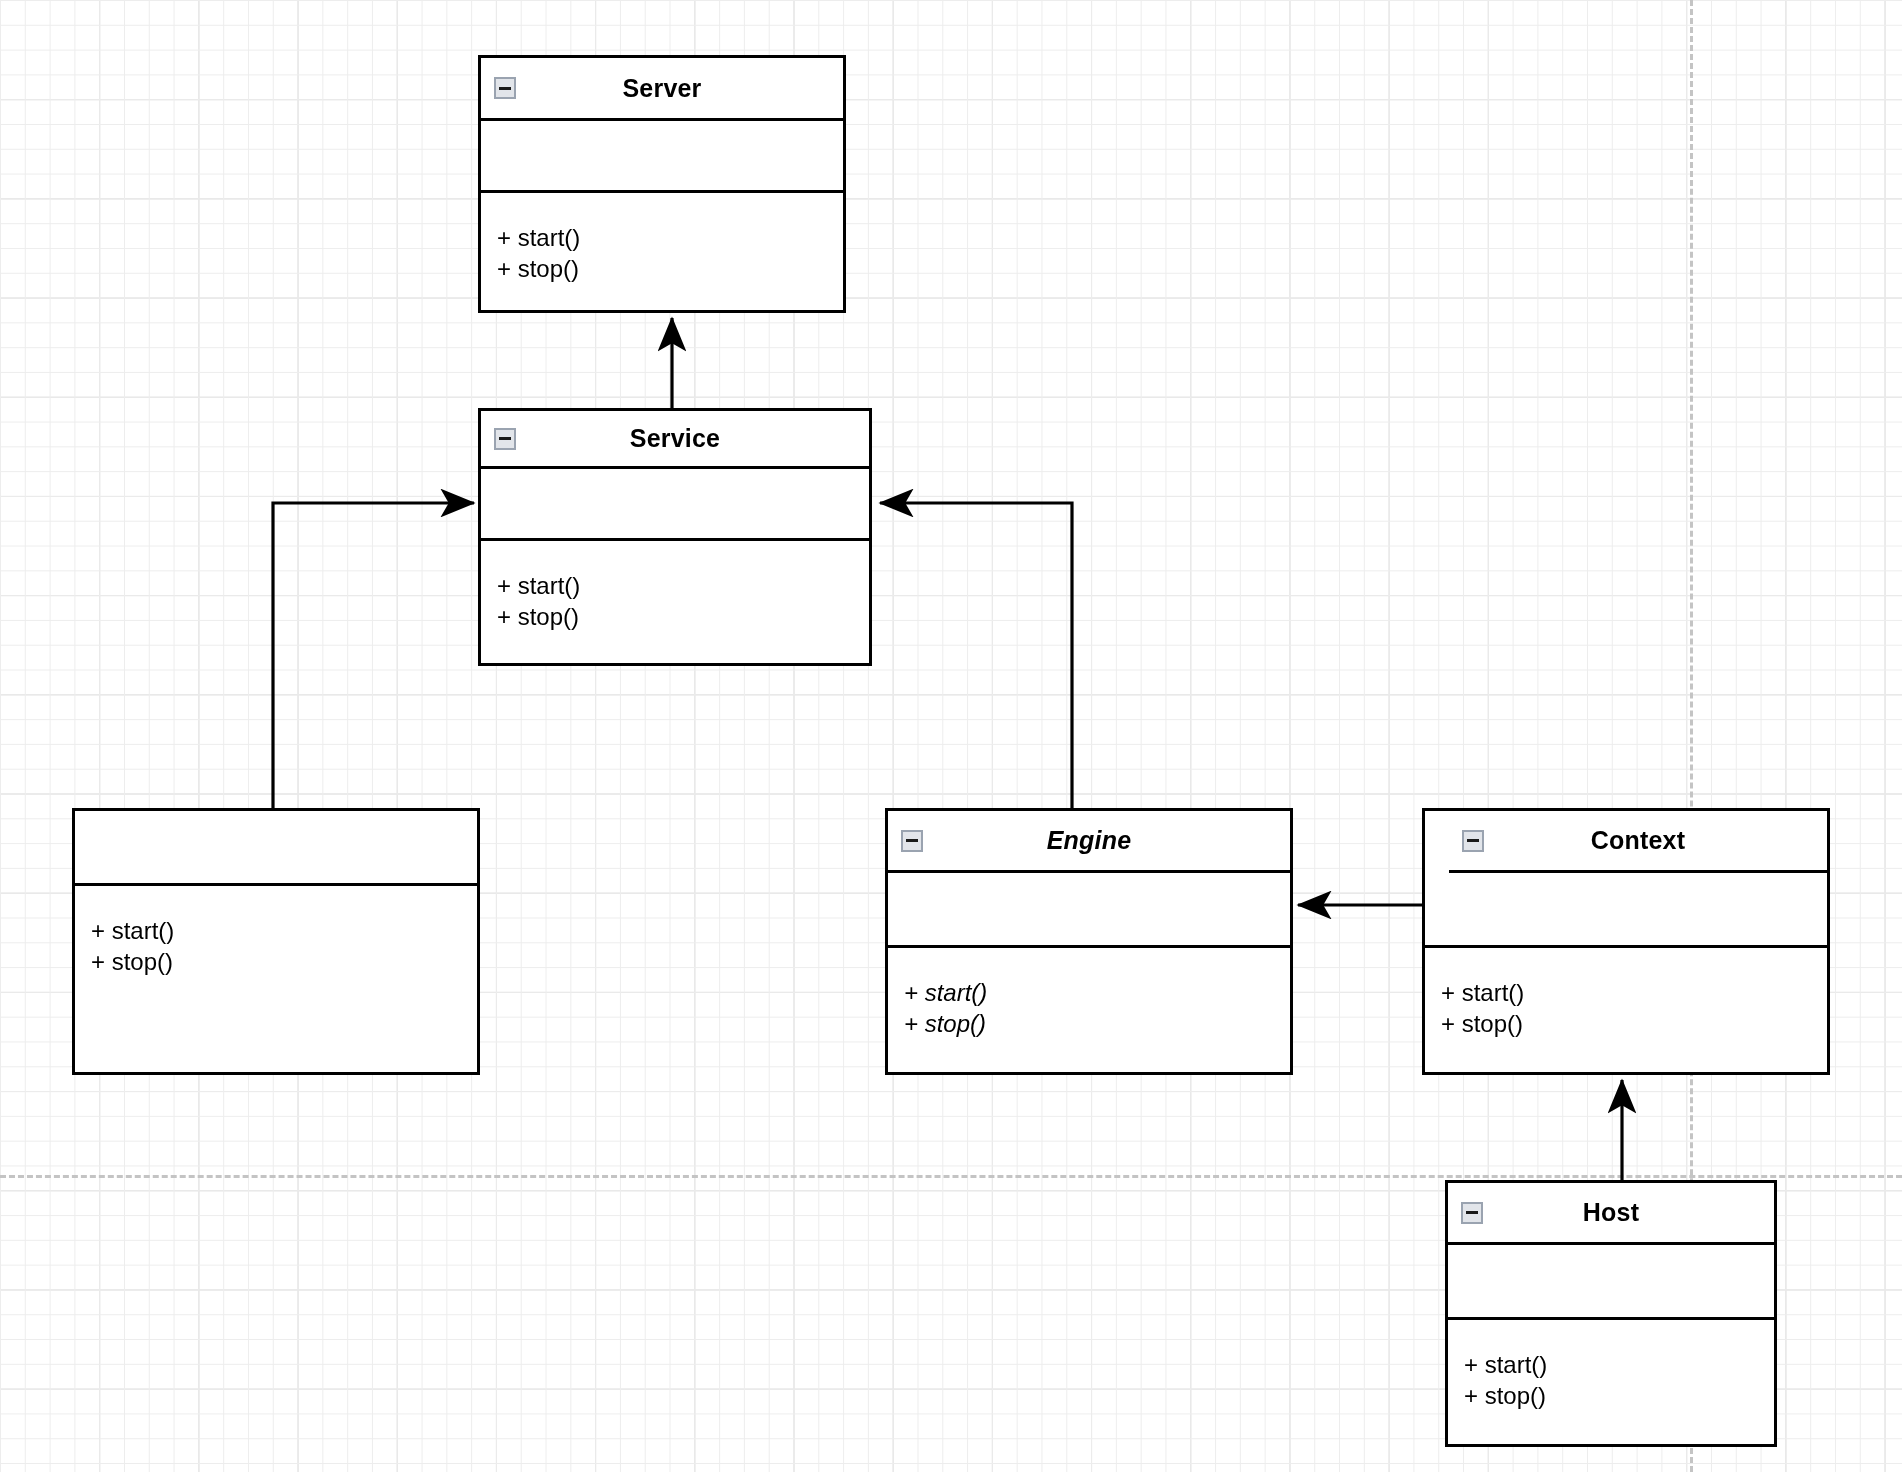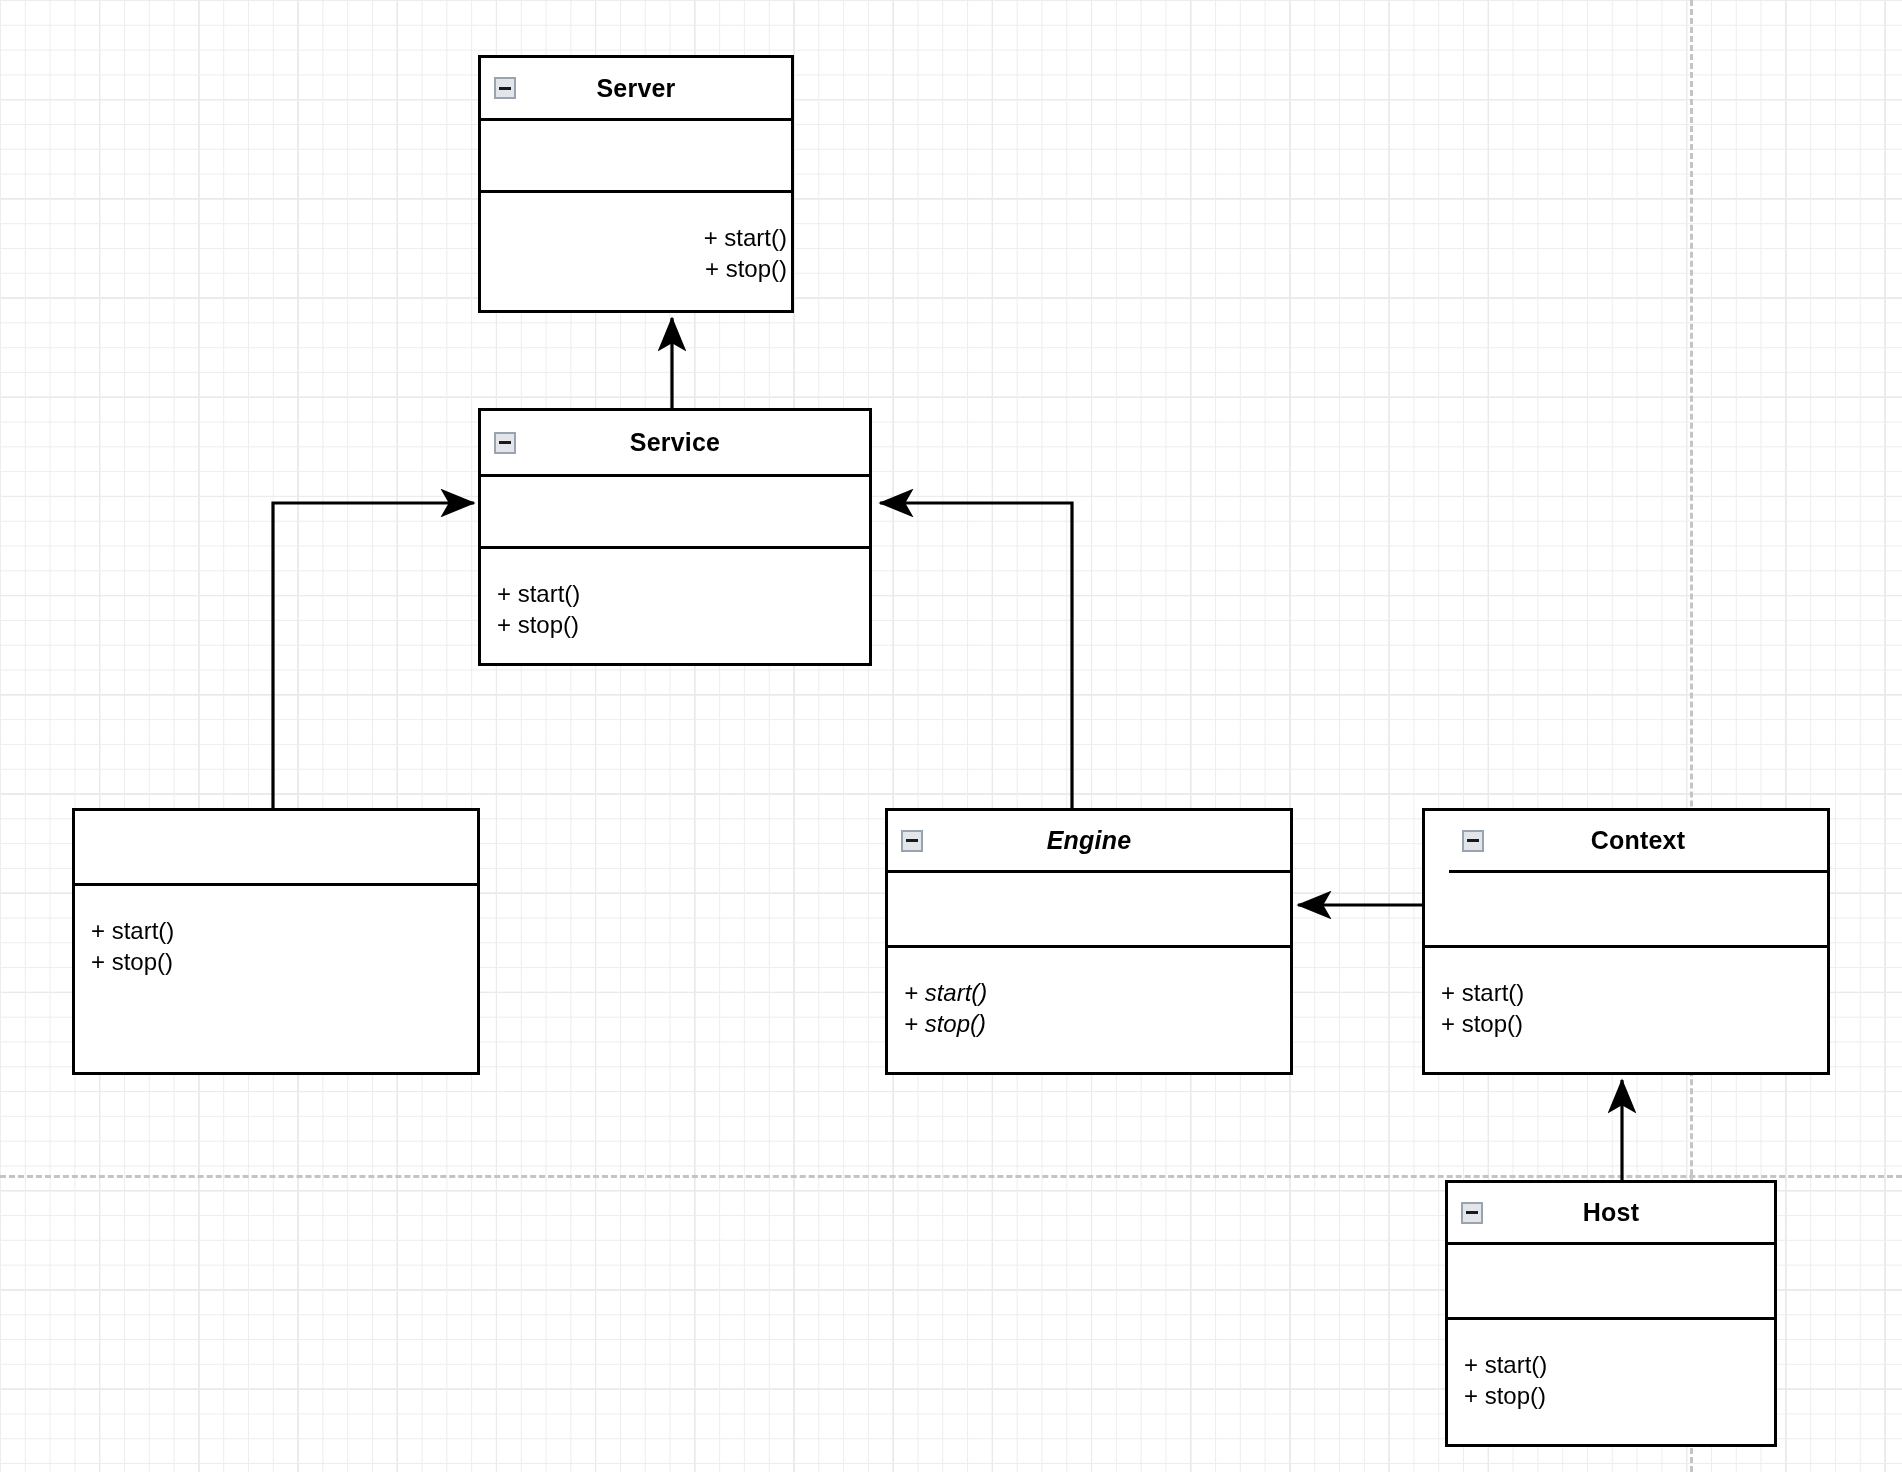--- a/index.html
+++ b/index.html
@@ -118,36 +118,36 @@
   }
 </style>
 </head>
 <body>
 
 <div id="canvas">
 
   <div class="guide-v" style="left:1690px;"></div>
   <div class="guide-h" style="top:1175px;"></div>
 
-  <div class="uml-class" style="left:478px; top:55px; width:316px; height:258px;text-align:right;">
+  <div class="uml-class" style="left:478px; top:55px; width:368px; height:258px;">
     <div class="uml-header" style="height:63px;">
       <span class="collapse-icon">
           <span class="bar"></span>
         </span>
       <span class="uml-title">Server</span>
     </div>
     <div class="uml-attributes" style="height:72px;"></div>
     <div class="uml-operations">
       <div class="op-line">+ start()</div>
       <div class="op-line">+ stop()</div>
     </div>
   </div>
 
   <div class="uml-class" style="left:478px; top:408px; width:394px; height:258px;">
-    <div class="uml-header" style="height:66px;">
+    <div class="uml-header" style="height:58px;">
       <span class="collapse-icon">
           <span class="bar"></span>
         </span>
       <span class="uml-title">Service</span>
     </div>
     <div class="uml-attributes" style="height:72px;"></div>
     <div class="uml-operations">
       <div class="op-line">+ start()</div>
       <div class="op-line">+ stop()</div>
     </div>

